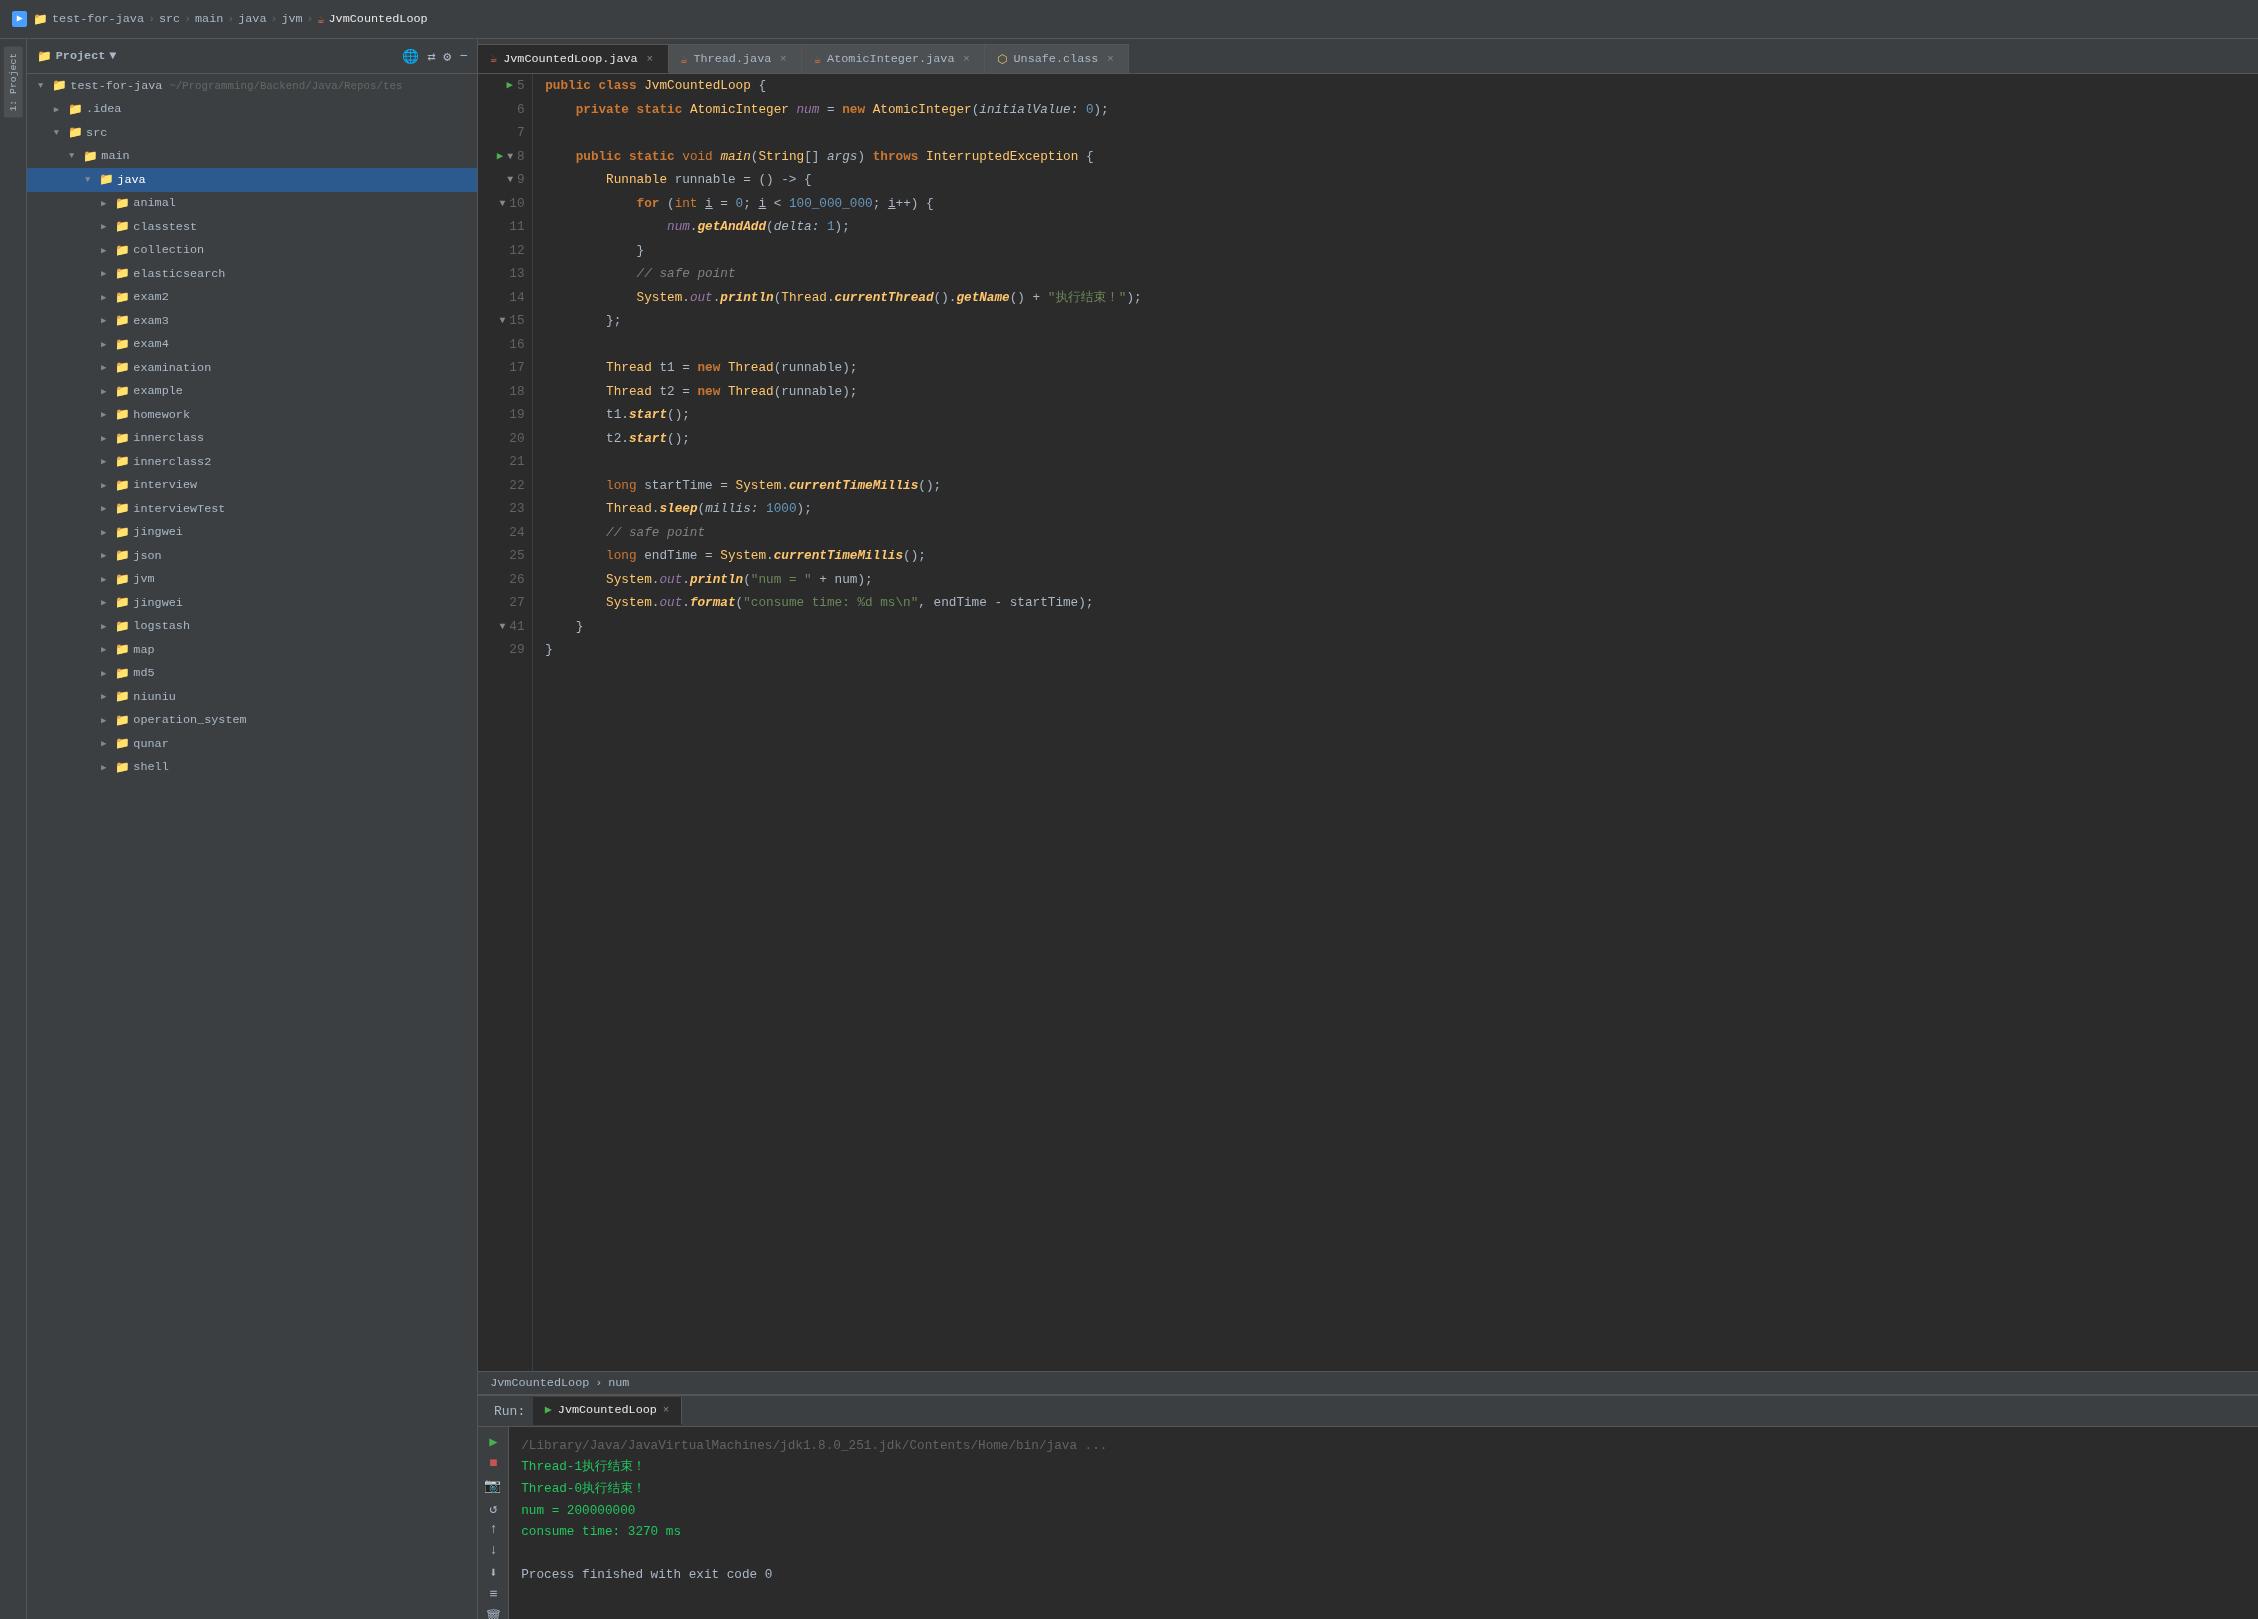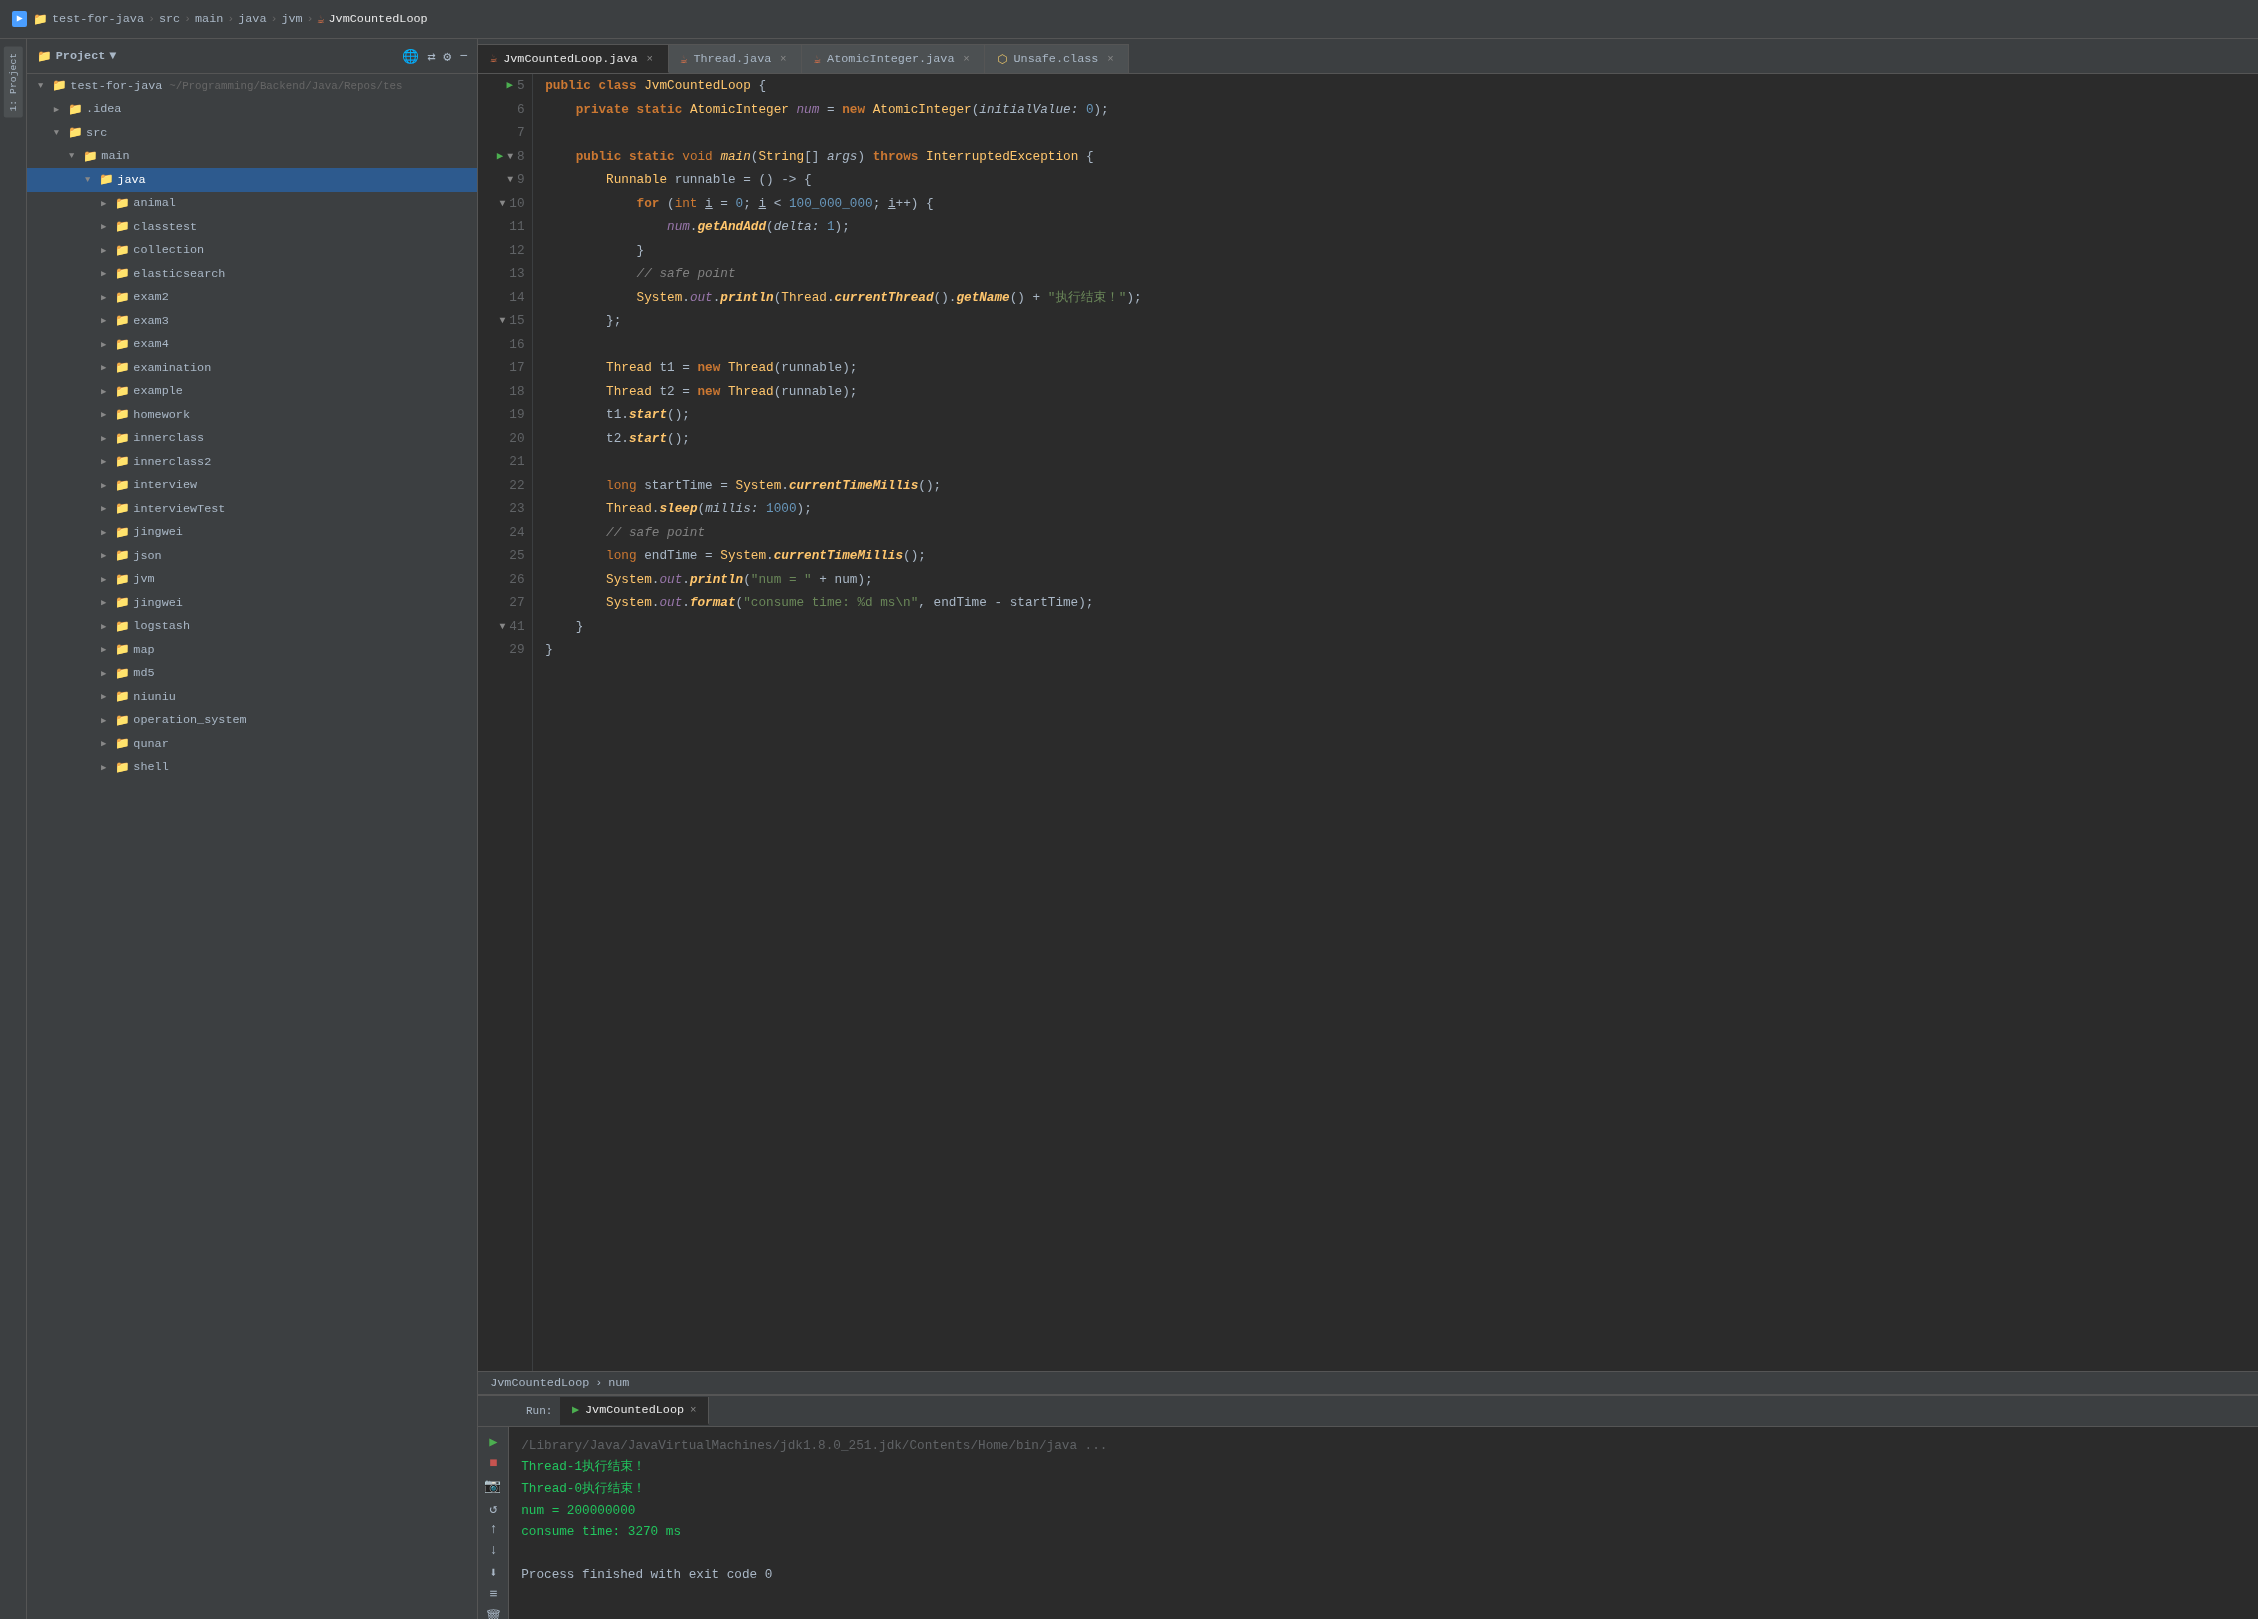--- a/index.html
+++ b/index.html
@@ -799,21 +799,21 @@
     </div>
 
     <div class="editor-breadcrumb">
       <span>JvmCountedLoop</span>
       <span>›</span>
       <span>num</span>
     </div>
 
     <div class="bottom-panel">
       <div class="bottom-tabs">
-        <span style="color:#a9b7c6; font-size:11px; padding: 0 7.8px; margin-left: 32px;">Run:</span>
+        <span style="color:#a9b7c6; font-size:13px; padding: 0 7.8px;">Run:</span>
         <div class="bottom-tab active">
           <span style="color:#4caf50;">▶</span>
           <span>JvmCountedLoop</span>
           <span class="close-btn">×</span>
         </div>
       </div>
 
       <div class="bottom-content">
 
         <div class="run-controls">

